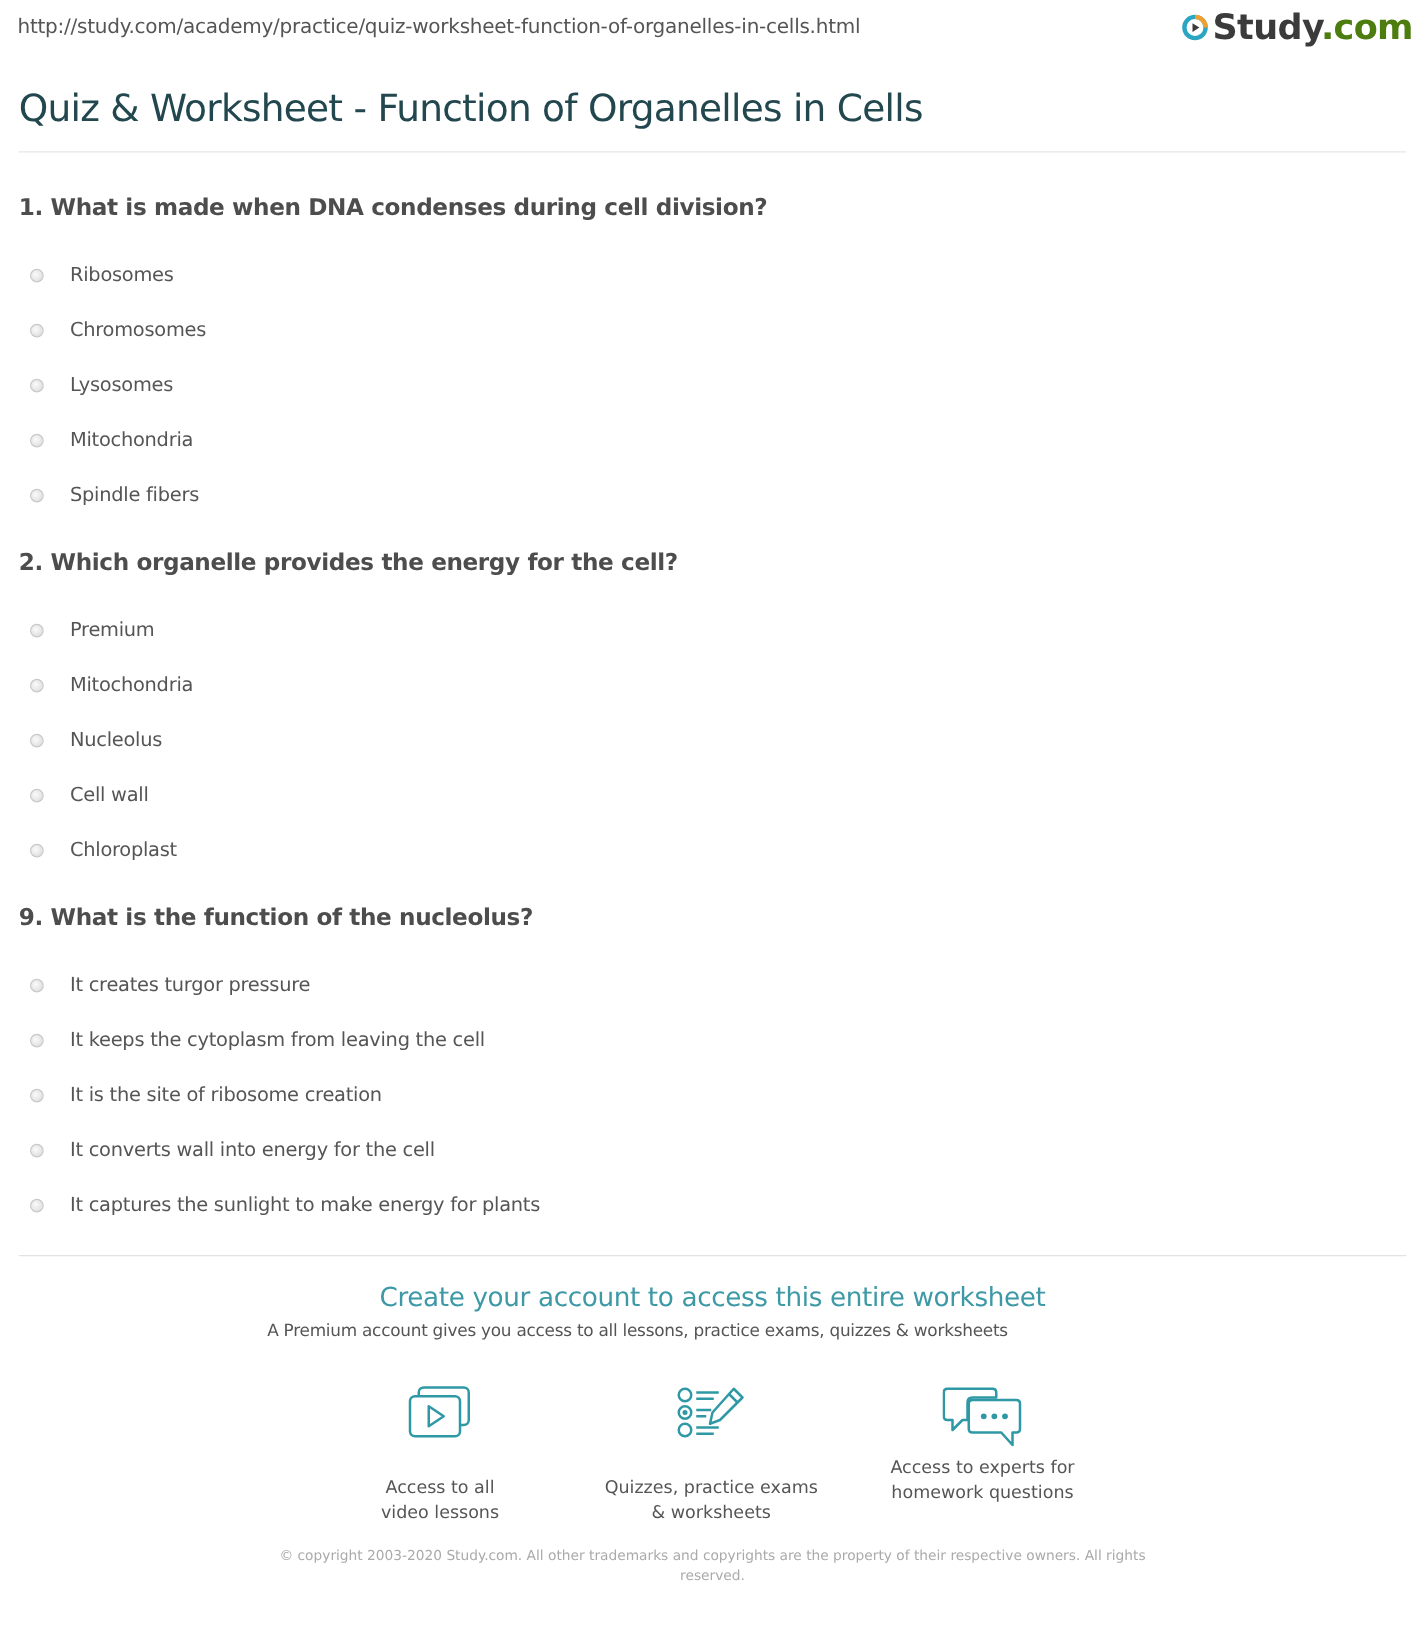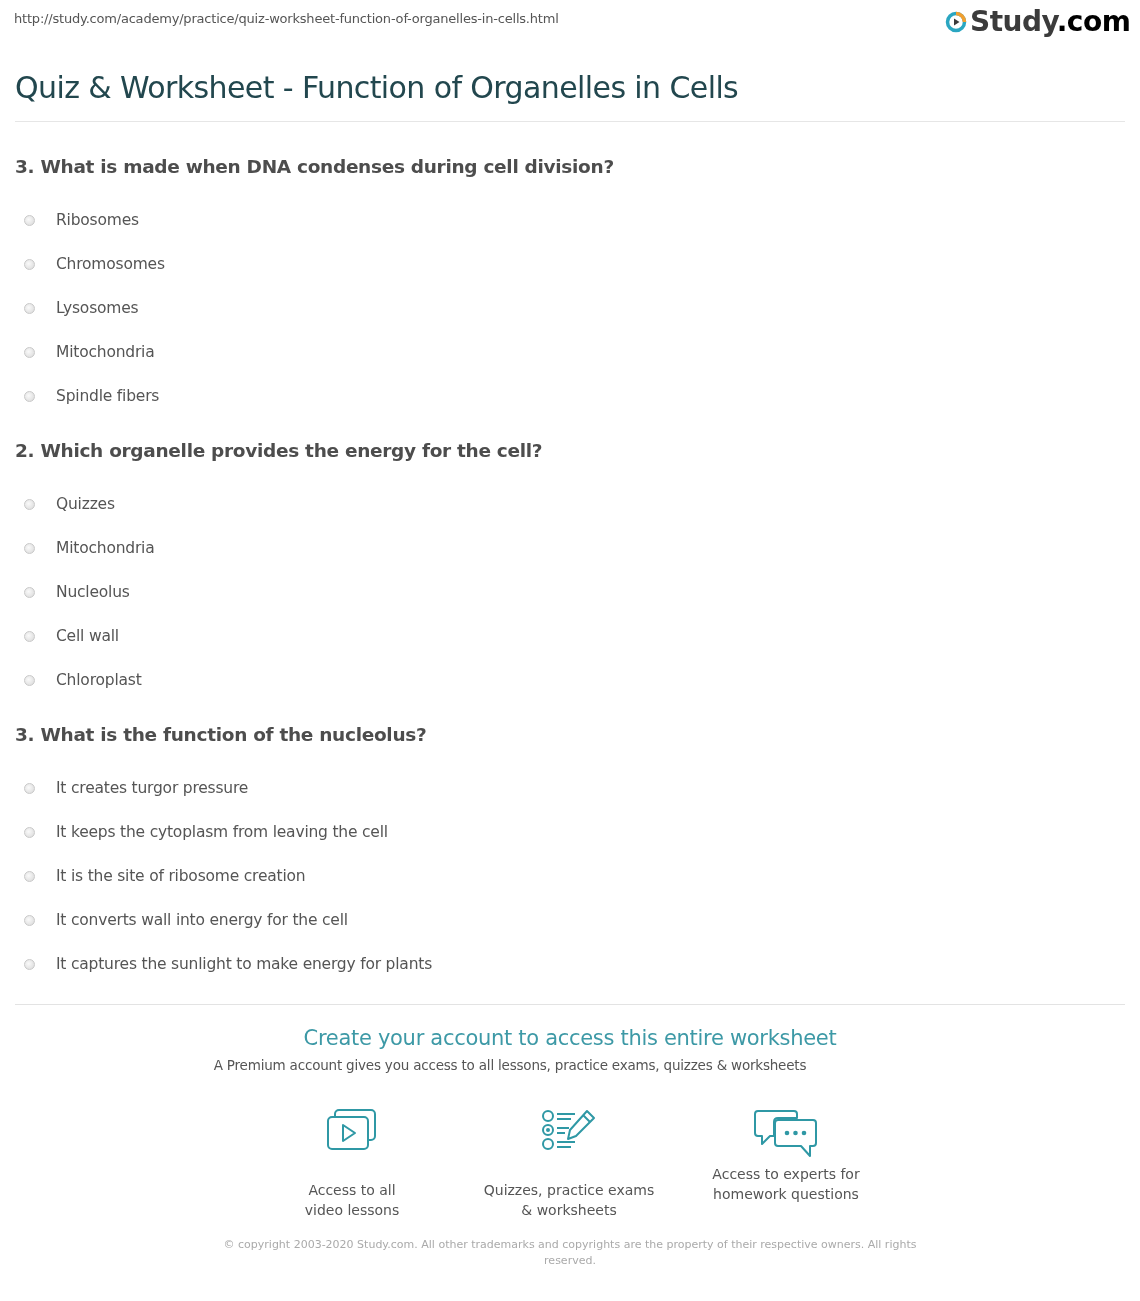--- a/index.html
+++ b/index.html
@@ -1,24 +1,24 @@
 <!DOCTYPE html>
 <html><head>
   <meta charset="utf-8">
   <style>
     * { box-sizing: border-box; margin: 0; padding: 0; }
     html, body { width: 1140px; height: 1301px; background: #ffffff; }
     body { font-family: "DejaVu Sans", "Liberation Sans", sans-serif; color: #4a4a4a; position: relative; overflow: hidden; }
 
-    .url { position: absolute; left: 14px; top: 11px; font-size: 13px; color: #555; letter-spacing: -0.2px; }
+    .url { position: absolute; left: 14px; top: 11px; font-size: 16px; color: #555; letter-spacing: -0.2px; }
 
     .logo { position: absolute; left: 945px; top: 8px; display: flex; align-items: center; }
     .logo-mark { width: 22px; height: 22px; margin-right: 3px; }
     .logo-text { font-size: 28px; font-weight: bold; color: #3b3b3b; letter-spacing: -0.5px; line-height: 1; }
-    .logo-dot { color: #000000; }
+    .logo-dot { color: #4d7c0f; }
 
     .page-title { position: absolute; left: 15px; top: 70px; font-size: 30px; color: #22474e; letter-spacing: -0.6px; font-weight: normal; }
     .title-rule { position: absolute; left: 15px; top: 121px; width: 1110px; height: 1px; background: #e6e6e6; }
 
     .question { position: absolute; left: 15px; width: 1100px; }
     .question-text { font-size: 18.5px; font-weight: bold; color: #4d4d4d; letter-spacing: -0.3px; height: 26px; line-height: 26px; }
     .options { margin-top: 18px; list-style: none; text-align: right; }
     .option { display: flex; align-items: center; height: 44px; }
     .radio { width: 11px; height: 11px; border-radius: 50%; border: 1px solid #c9c9c9; background: radial-gradient(circle at 40% 40%, #fafafa 0%, #e2e2e2 70%); margin-left: 9px; margin-right: 21px; flex-shrink: 0; }
     .option-label { font-size: 15.5px; color: #555; letter-spacing: -0.2px; }
@@ -45,21 +45,21 @@
     <path d="M11 2.5 A8.5 8.5 0 0 1 19.5 11" fill="none" stroke="#f29f2f" stroke-width="3.5"></path>
     <polygon points="9,7.5 14.5,11 9,14.5" fill="#3b3b3b"></polygon>
   </svg>
   <span class="logo-text"><span>Study</span><span class="logo-dot">.com</span></span>
 </div>
 
 <h1 class="page-title">Quiz &amp; Worksheet - Function of Organelles in Cells</h1>
 <div class="title-rule"></div>
 
 <div class="question" style="top:154px;">
-  <div class="question-text">3. What is made when DNA condenses during cell division?</div>
+  <div class="question-text">1. What is made when DNA condenses during cell division?</div>
   <ul class="options">
     <li class="option">
         <span class="radio"></span>
         <span class="option-label">Ribosomes</span>
       </li>
     <li class="option">
         <span class="radio"></span>
         <span class="option-label">Chromosomes</span>
       </li>
     <li class="option">
@@ -75,21 +75,21 @@
         <span class="option-label">Spindle fibers</span>
       </li>
   </ul>
 </div>
 
 <div class="question" style="top:438px;">
   <div class="question-text">2. Which organelle provides the energy for the cell?</div>
   <ul class="options">
     <li class="option">
         <span class="radio"></span>
-        <span class="option-label">Quizzes</span>
+        <span class="option-label">Premium</span>
       </li>
     <li class="option">
         <span class="radio"></span>
         <span class="option-label">Mitochondria</span>
       </li>
     <li class="option">
         <span class="radio"></span>
         <span class="option-label">Nucleolus</span>
       </li>
     <li class="option">
@@ -97,21 +97,21 @@
         <span class="option-label">Cell wall</span>
       </li>
     <li class="option">
         <span class="radio"></span>
         <span class="option-label">Chloroplast</span>
       </li>
   </ul>
 </div>
 
 <div class="question" style="top:722px;">
-  <div class="question-text">3. What is the function of the nucleolus?</div>
+  <div class="question-text">9. What is the function of the nucleolus?</div>
   <ul class="options">
     <li class="option">
         <span class="radio"></span>
         <span class="option-label">It creates turgor pressure</span>
       </li>
     <li class="option">
         <span class="radio"></span>
         <span class="option-label">It keeps the cytoplasm from leaving the cell</span>
       </li>
     <li class="option">

